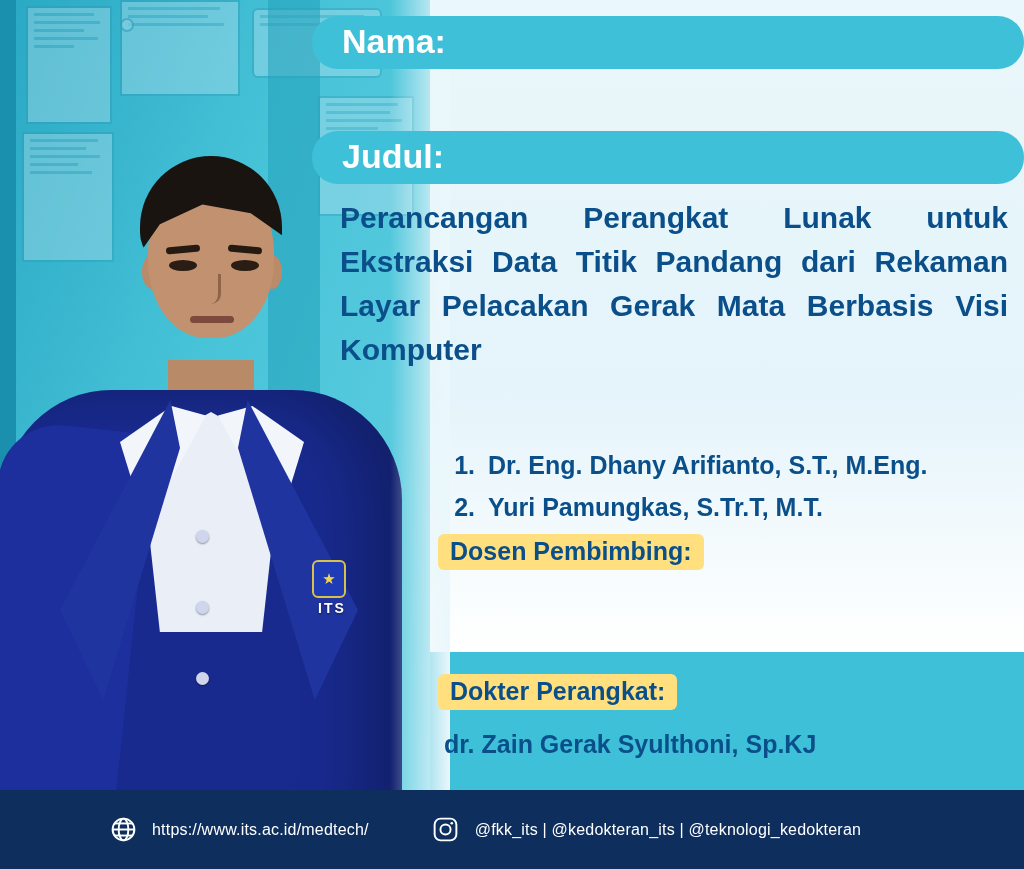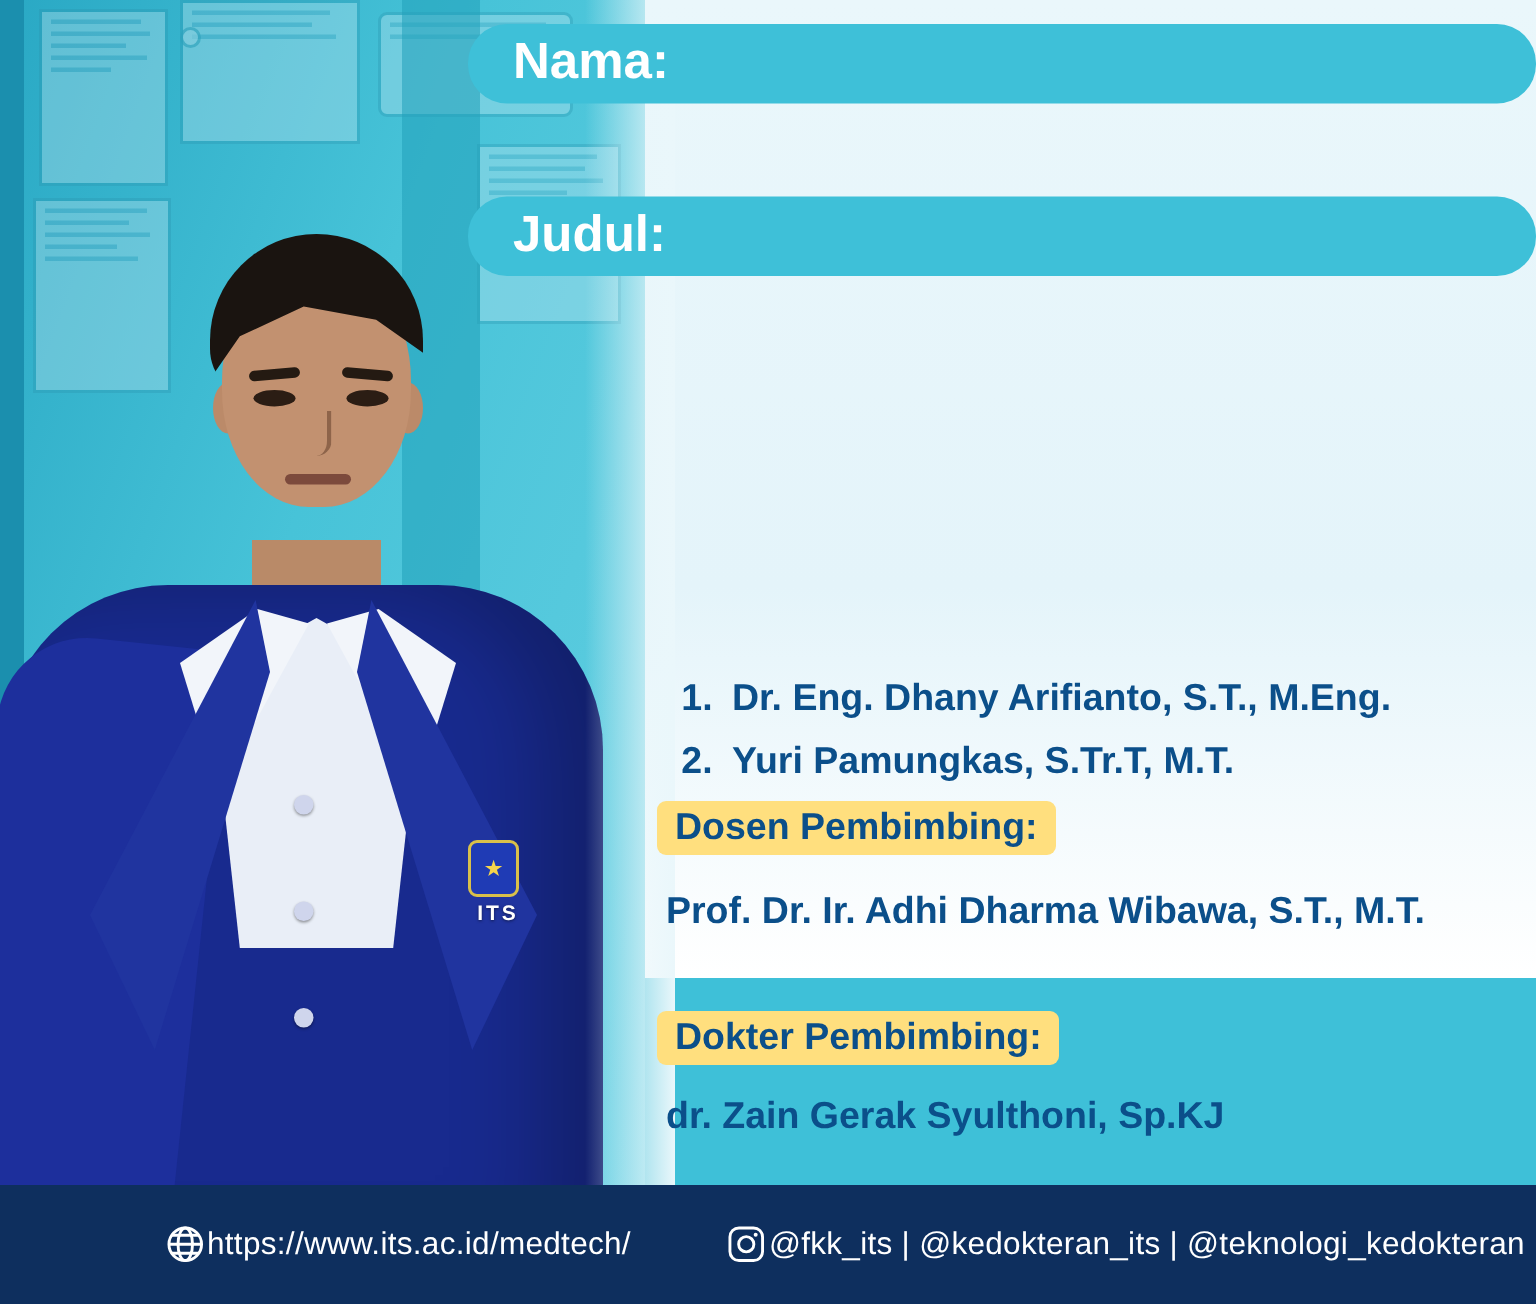--- a/index.html
+++ b/index.html
@@ -201,21 +201,21 @@
   
   .footer {
     position: absolute;
     left: 0; bottom: 0; width: 1024px; height: 79px;
     background: #0e2f5e;
     display: flex; align-items: center;
   }
   .footer .item { display:flex; align-items:center; color:#ffffff; }
   .f-web { margin-left: 108px; }
   .f-social { margin-left: 62px; }
-  .footer .txt { font-size: 21px; margin-left: 0; letter-spacing:.2px; }
+  .footer .txt { font-size: 16px; margin-left: 14px; letter-spacing:.2px; }
   .ic {
     width: 30px; height: 30px; display:inline-flex; align-items:center; justify-content:center;
   }
   .ic svg { width: 29px; height: 29px; }
 </style>
 </head>
 <body>
 
 <div id="poster">
 
@@ -292,33 +292,33 @@
 
     <div class="bar-row-nama">
       <div class="bar-wide">Nama:</div>
     </div>
 
 
     <div class="bar-row-judul">
       <div class="bar-wide">Judul:</div>
     </div>
 
+    <div class="title-block">Perancangan Perangkat Lunak untuk Ekstraksi Data Titik Pandang dari Rekaman Layar Pelacakan Gerak Mata Berbasis Visi Komputer</div>
 
     <ol class="penguji-list">
       <li>Dr. Eng. Dhany Arifianto, S.T., M.Eng.</li>
       <li>Yuri Pamungkas, S.Tr.T, M.T.</li>
     </ol>
 
     <div class="sec-pembimbing">
       <span class="hl">Dosen Pembimbing:</span>
     </div>
-    <div class="pembimbing-name">Prof. Dr. Ir. Adhi Dharma Wibawa, S.T., M.T.</div>
 
     <div class="sec-dokter">
-      <span class="hl">Dokter Pembimbing:</span>
+      <span class="hl">Dokter Perangkat:</span>
     </div>
     <div class="dokter-name">dr. Zain Gerak Syulthoni, Sp.KJ</div>
   </div>
 
   <div class="footer">
     <div class="item f-web">
       <span class="ic">
         <svg viewBox="0 0 24 24" fill="none" stroke="#ffffff" stroke-width="1.6">
           <circle cx="12" cy="12" r="9"></circle>
           <ellipse cx="12" cy="12" rx="4" ry="9"></ellipse>

